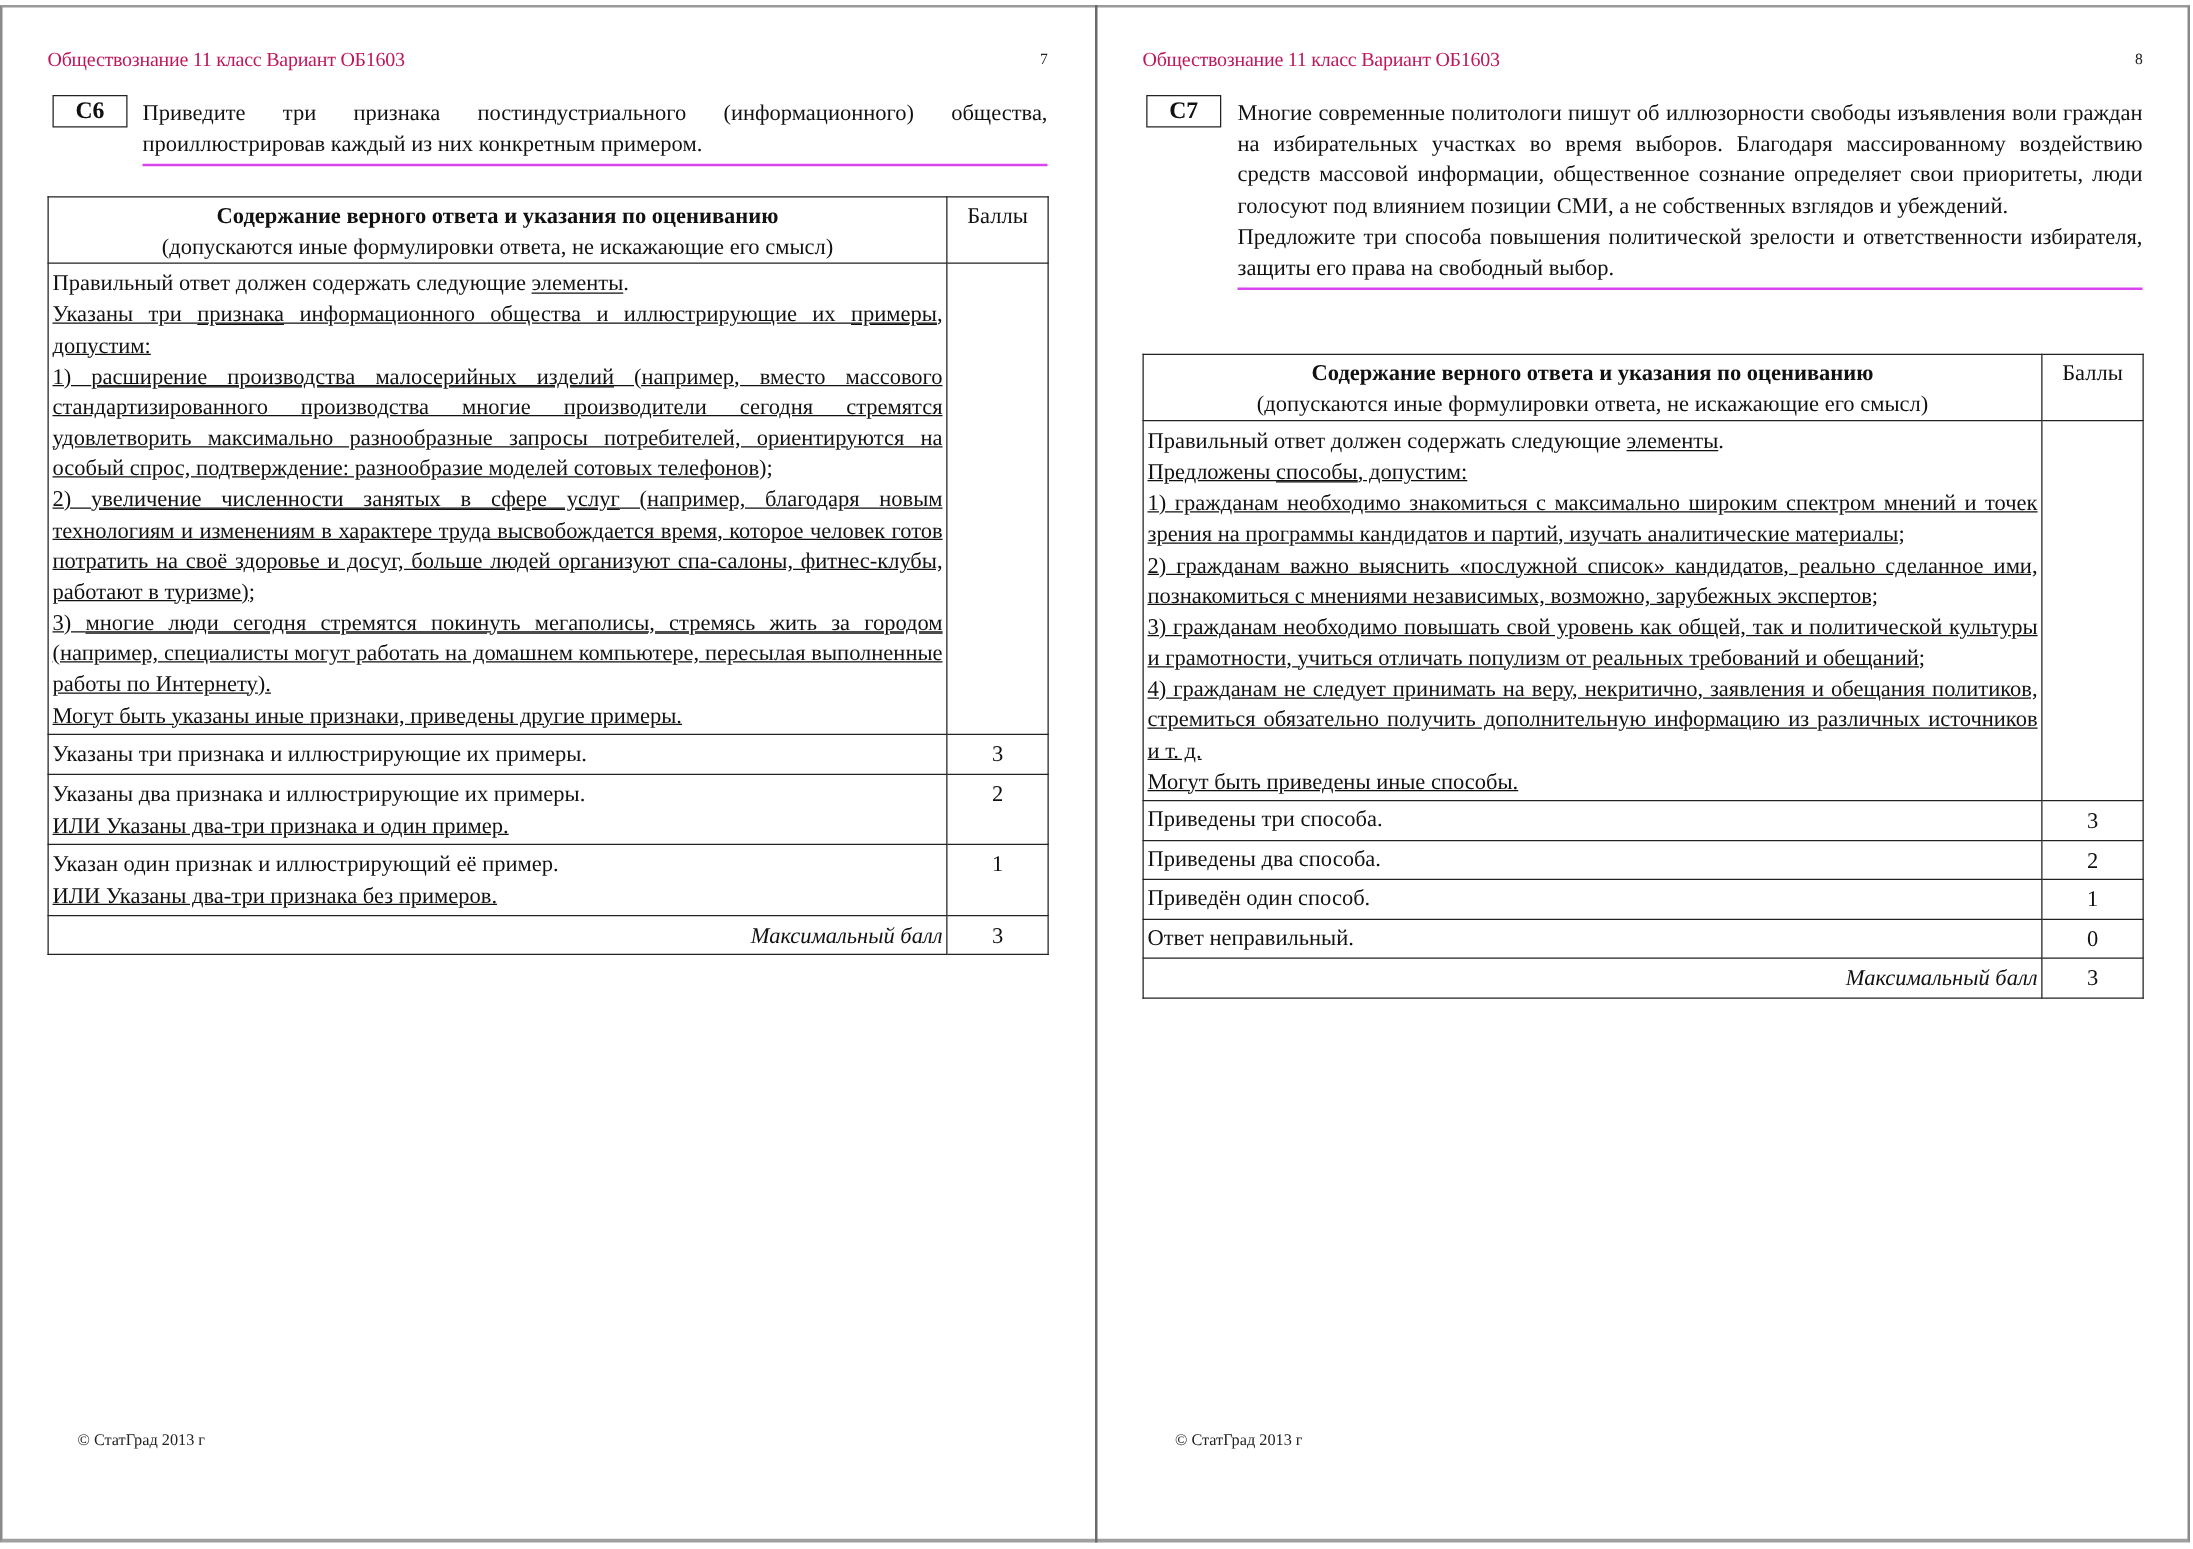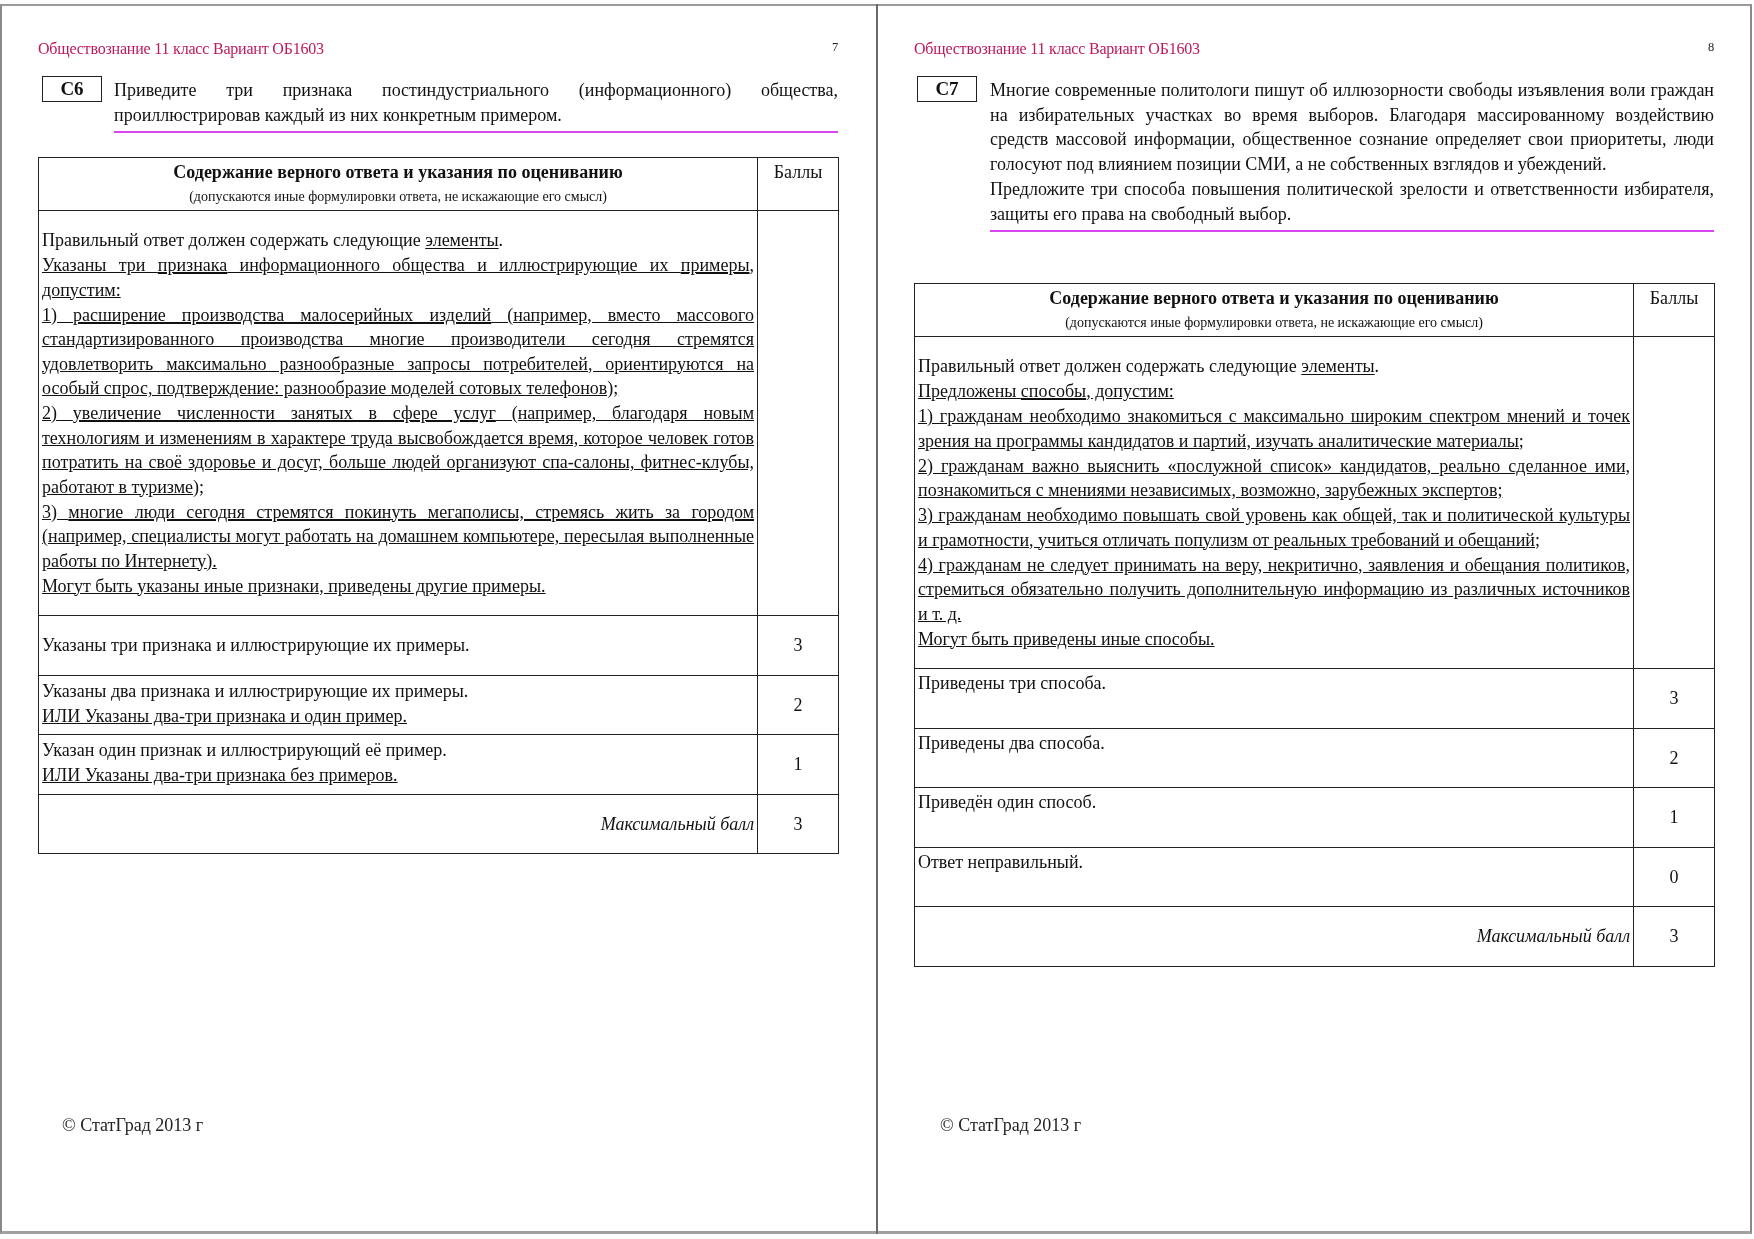--- a/index.html
+++ b/index.html
@@ -24,31 +24,31 @@
   }
   .question {
     position: absolute; top: 78px; font-size: 18px; line-height: 24.5px; text-align: justify;
     padding-bottom: 4px; border-bottom: 2px solid #d946ef;
   }
   .question p { margin: 0; text-align: justify; }
   .question p + p { margin-top: 1px; }
   table.grading {
     position: absolute; border-collapse: collapse; font-size: 18px; line-height: 24.5px;
   }
-  table.grading td, table.grading th { border: 1.5px solid #222; padding: 17px 3px; vertical-align: top; }
+  table.grading td, table.grading th { border: 1.5px solid #222; padding: 3px 3px; vertical-align: top; }
   table.grading th { font-weight: normal; text-align: center; padding: 2px 4px 1px; }
   .th-title { font-weight: bold; font-size: 18px; display: block; }
-  .th-sub { display: block; font-size: 14px; }
+  .th-sub { display: block; font-size: 18px; }
   th.score-head { font-weight: bold; vertical-align: middle; }
   td.score { text-align: center; vertical-align: middle; }
   td.body-cell p { margin: 0; text-align: justify; }
   td.body-cell p + p { margin-top: 0.5px; text-decoration: underline; }
   .u { text-decoration: underline; text-underline-offset: 2px; }
   td.max-label { text-align: right; font-style: italic; padding-right: 6px; }
-  .footer { position: absolute; top: 1115px; font-size: 18px; color: #222; }
+  .footer { position: absolute; top: 1144px; font-size: 13px; color: #222; }
 </style>
 </head>
 <body>
 
 <div class="sheet"></div>
 <div class="divider"></div>
 
 <div class="page left">
   <div class="running-head" style="left:38px;">Обществознание  11 класс  Вариант ОБ1603</div>
   <div class="page-num" style="left:832px;">7</div>

